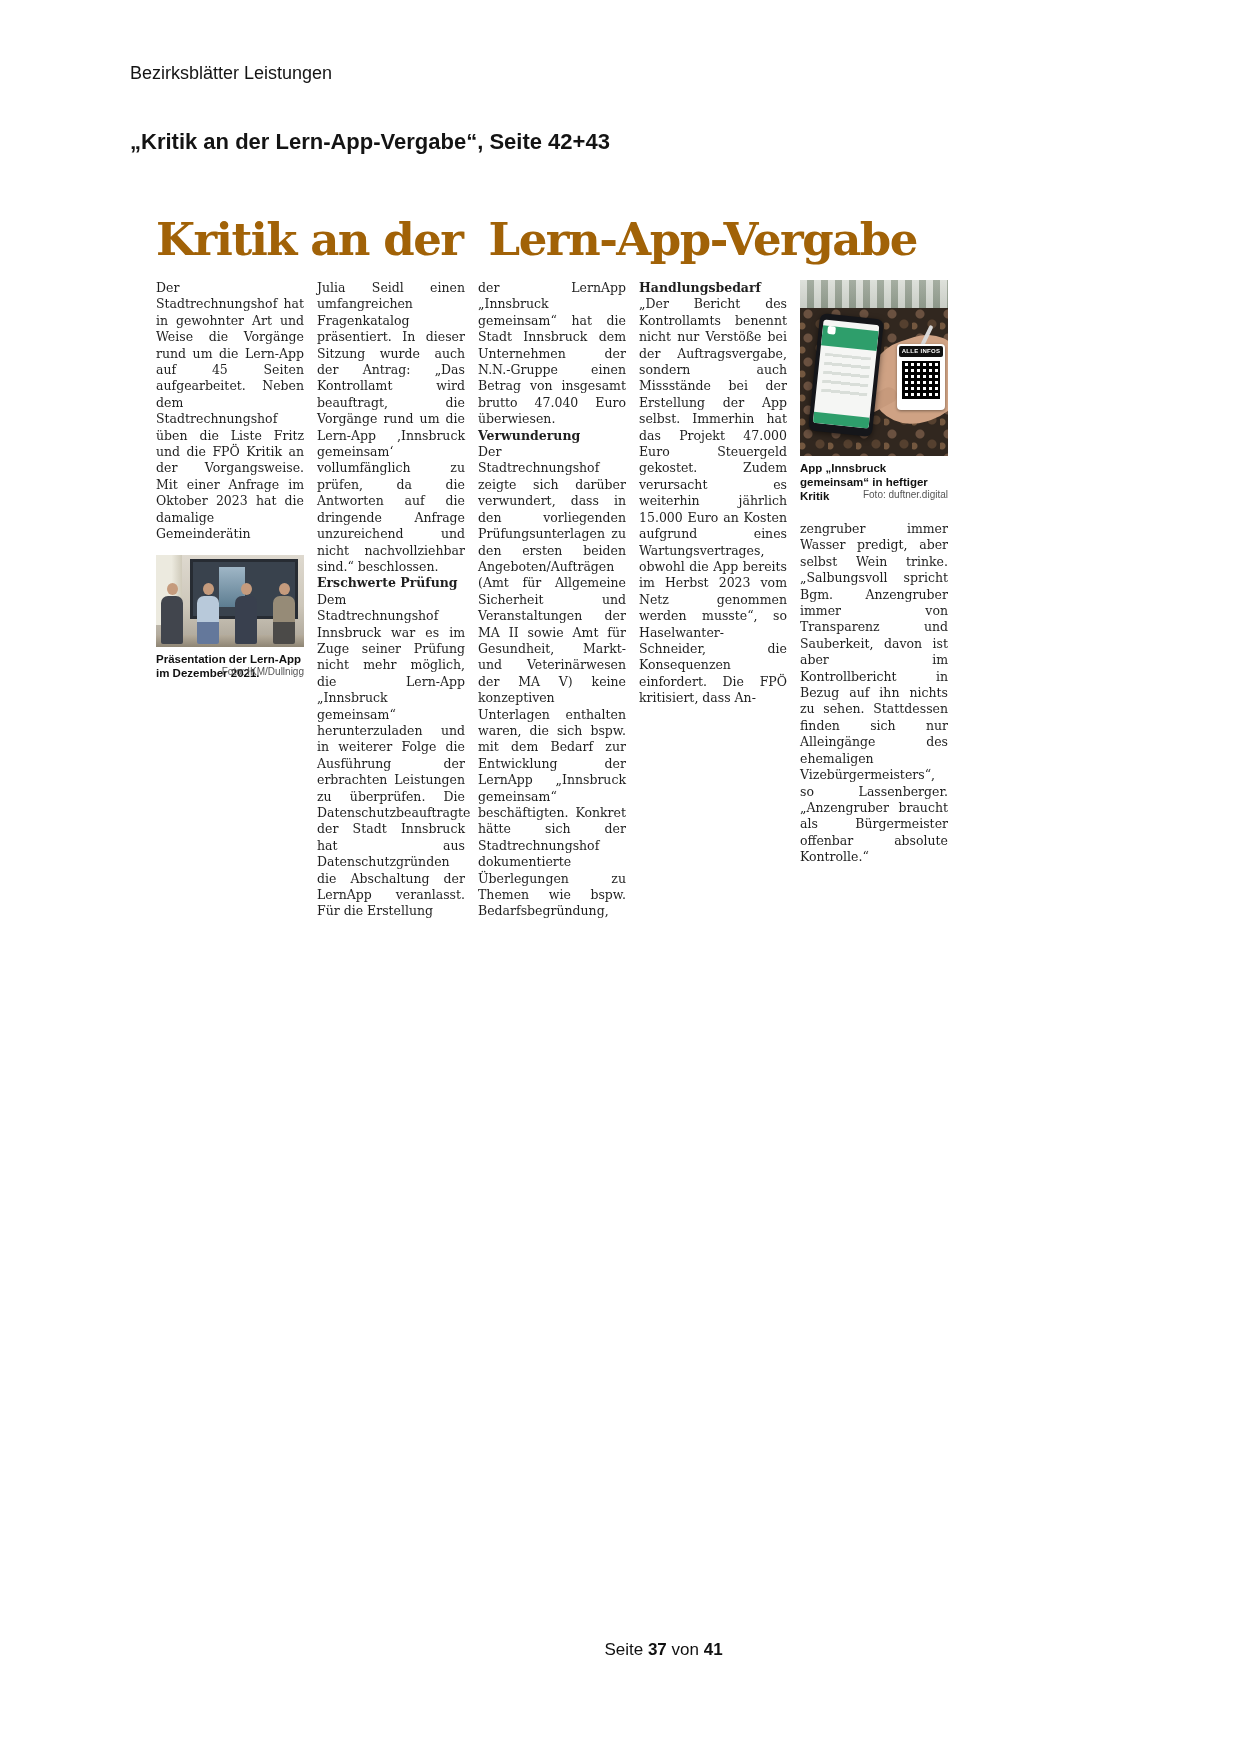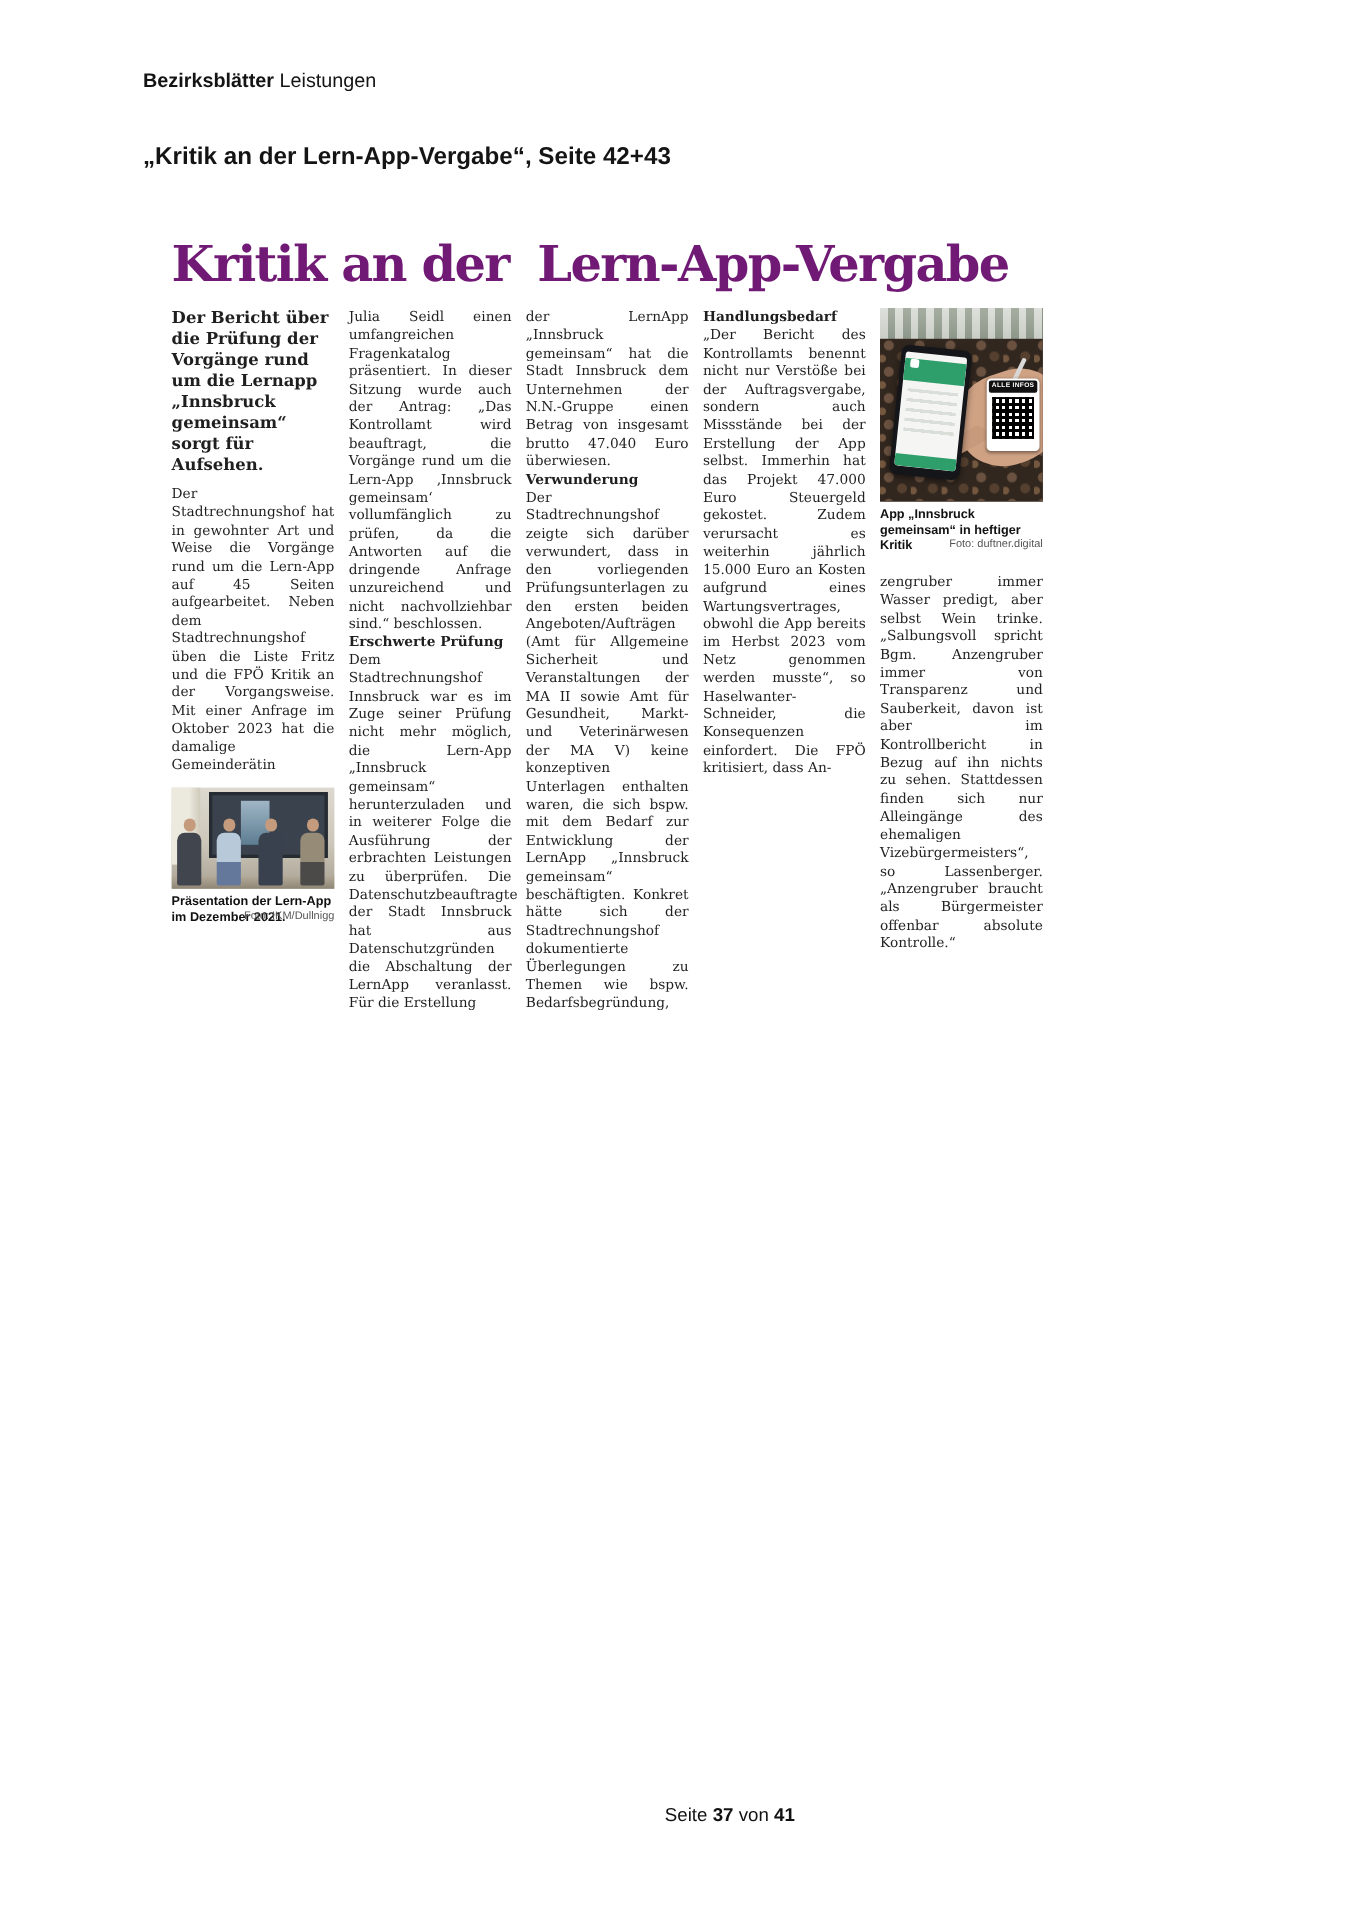--- a/index.html
+++ b/index.html
@@ -2,28 +2,28 @@
 <html lang="de"><head>
 <meta charset="utf-8">
 <style>
   html,body{margin:0;padding:0;}
   body{
     width:1241px;height:1754px;position:relative;background:#ffffff;
     font-family:"Liberation Sans",sans-serif;color:#141414;overflow:hidden;
   }
   
   .pub-line{position:absolute;left:130px;top:63px;font-size:18px;}
-  .pub-name{font-weight:bold;margin-top:20px;}
+  .pub-name{font-weight:normal;margin-top:20px;}
   .article-title{position:absolute;left:130px;top:129px;font-size:22px;font-weight:bold;}
 
   
   .clipping{position:absolute;left:156px;top:214px;width:810px;}
   .headline{
     font-family:"DejaVu Serif",serif;font-weight:bold;font-size:45px;
-    letter-spacing:-1.5px;color:#701a75;white-space:nowrap;line-height:52px;
+    letter-spacing:-1.5px;color:#a16207;white-space:nowrap;line-height:52px;
   }
   .hl-right{margin-left:26px;}
   .columns{display:flex;gap:13px;margin-top:14px;}
   .col{
     width:148px;flex:0 0 148px;font-family:"DejaVu Serif",serif;
     font-size:12.5px;line-height:16.4px;text-align:justify;color:#1f1f1f;
     hyphens:auto;
   }
   .col p{margin:0;}
   .lead{font-weight:bold;font-size:15px;line-height:19px;margin-bottom:9px !important;text-align:left !important;}
@@ -104,21 +104,20 @@
 
 <div class="clipping">
 
   <div class="headline">
     <span>Kritik an der</span><span class="hl-right">Lern-App-Vergabe</span>
   </div>
 
   <div class="columns">
 
     <div class="col">
-      <p class="lead">Der Bericht über die Prüfung der Vorgänge rund um die Lernapp „Innsbruck gemeinsam“ sorgt für Aufsehen.</p>
       <p>Der Stadtrechnungshof hat in gewohnter Art und Weise die Vorgänge rund um die Lern-App auf 45 Seiten aufgearbeitet. Neben dem Stadtrechnungshof üben die Liste Fritz und die FPÖ Kritik an der Vorgangsweise. Mit einer Anfrage im Oktober 2023 hat die damalige Gemeinderätin</p>
       <div class="photo1">
         <div class="p1-window"></div>
         <div class="p1-screen">
           <div class="p1-screen-img"></div>
         </div>
         <div class="p1-floor"></div>
         <div class="person p-1">
             <div class="head"></div>
             <div class="torso"></div>

